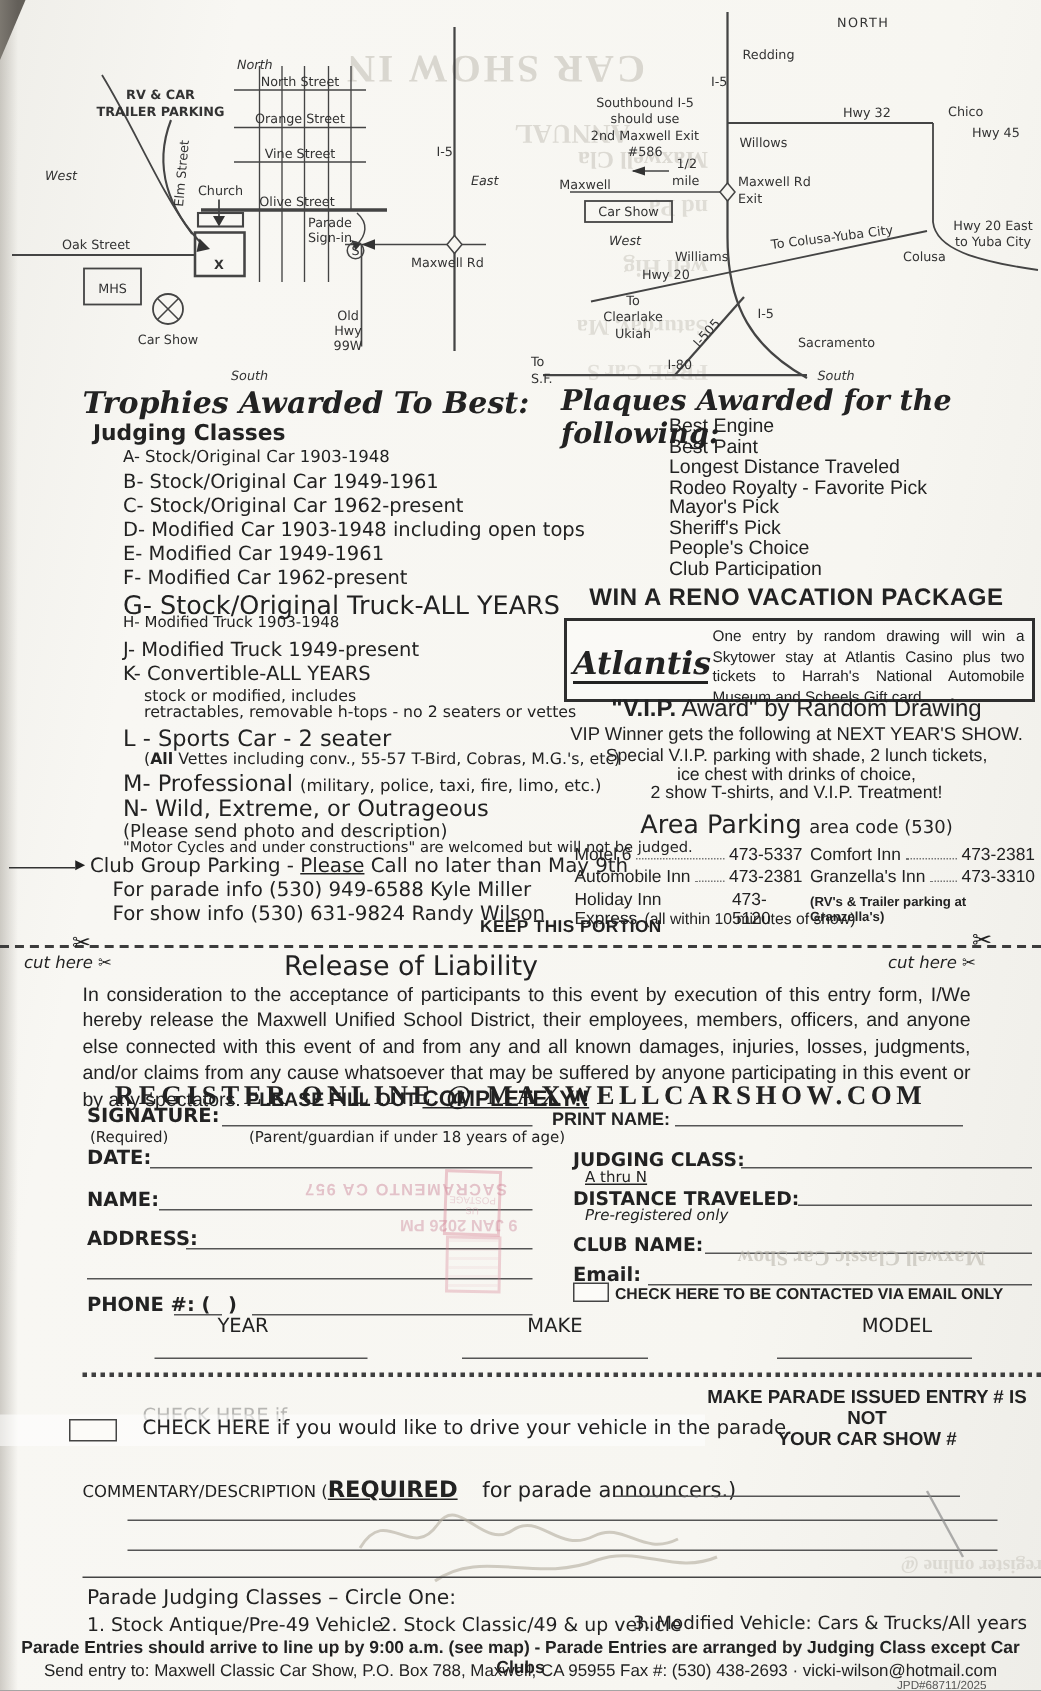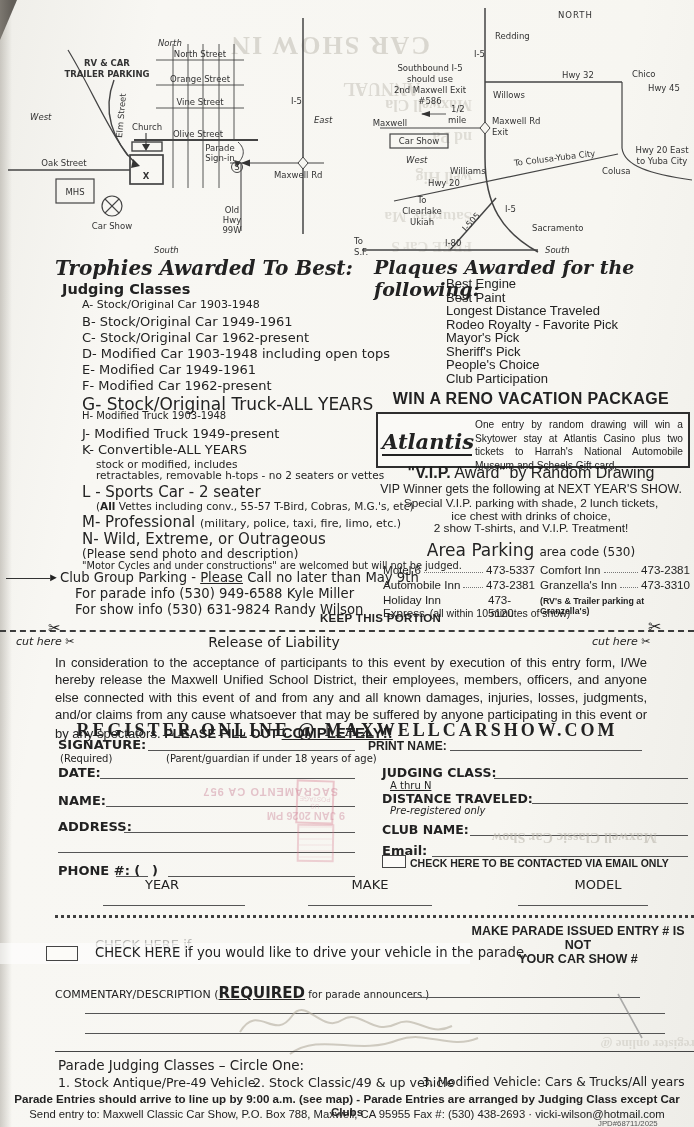--- a/index.html
+++ b/index.html
@@ -245,21 +245,21 @@
   <div class="cutline" style="top:630px;"></div>
   <div class="a" style="left:48px;top:619px;font-size:15px;">✂</div>
   <div class="a" style="left:648px;top:617px;font-size:16px;">✂</div>
   <div class="a hand" style="left:16px;top:635px;font-size:11px;font-style:italic;">
     <span>cut here</span> <span style="font-style:normal;">✂</span>
   </div>
   <div class="a hand" style="left:592px;top:635px;font-size:11px;font-style:italic;">
     <span>cut here</span> <span style="font-style:normal;">✂</span>
   </div>
 
-  <div class="a ctr hand" style="left:0;top:634px;width:548px;font-size:14px;">Release of Liability</div>
+  <div class="a ctr hand" style="left:0;top:634px;width:548px;font-size:18px;">Release of Liability</div>
   <div class="a" style="left:55px;top:654px;width:592px;font-size:13px;line-height:17.4px;text-align:justify;">
     <span>In consideration to the acceptance of participants to this event by execution of this entry form, I/We hereby release the Maxwell Unified School District, their employees, members, officers, and anyone else connected with this event of and from any and all known damages, injuries, losses, judgments, and/or claims from any cause whatsoever that may be suffered by anyone participating in this event or by any spectators.</span>
     <b>PLEASE FILL OUT</b>
     <b style="font-size:15px;text-decoration:underline;">COMPLETELY!!</b>
   </div>
   <div class="a ctr serif b" style="left:0;top:720px;width:694px;font-size:18px;letter-spacing:3px;">REGISTER ONLINE @ MAXWELLCARSHOW.COM</div>
 
   <div class="a hand b" style="left:58px;top:737px;font-size:13px;">SIGNATURE:</div>
   <div class="ln" style="left:148px;top:750px;width:207px;"></div>
   <div class="a b" style="left:368px;top:739px;font-size:12px;">PRINT NAME:</div>
@@ -307,21 +307,21 @@
   <div class="dotsep" style="left:55px;top:915px;width:639px;"></div>
   <div class="a ctr b" style="left:462px;top:924px;width:232px;font-size:12.5px;">MAKE PARADE ISSUED ENTRY # IS NOT</div>
   <div class="a ctr b" style="left:462px;top:940px;width:232px;font-size:12.5px;margin-top:12px;">YOUR CAR SHOW #</div>
 
   <div class="a hand" style="left:95px;top:937px;font-size:13px;opacity:.3;">CHECK HERE if</div>
   <div class="a" style="left:0;top:943px;width:470px;height:21px;background:rgba(255,255,255,.55);"></div>
   <div class="cb" style="left:46px;top:946px;width:30px;height:13px;"></div>
   <div class="a hand" style="left:95px;top:945px;font-size:13.2px;">CHECK HERE if you would like to drive your vehicle in the parade.</div>
 
   <div class="a hand" style="left:55px;top:984px;font-size:11px;">
-    <span>COMMENTARY/DESCRIPTION (</span><span style="font-size:15px;font-weight:bold;text-decoration:underline;">REQUIRED</span><span style="font-size:10px;"> for parade announcers.)</span>
+    <span>COMMENTARY/DESCRIPTION (</span><span style="font-size:15px;font-weight:bold;text-decoration:underline;">REQUIRED</span><span style="font-size:14px;padding-left:12px;"> for parade announcers.)</span>
   </div>
   <div class="ln" style="left:410px;top:997px;width:230px;"></div>
   <div class="ln" style="left:85px;top:1013px;width:580px;"></div>
   <div class="ln" style="left:85px;top:1033px;width:580px;"></div>
 
   <svg class="a" style="left:230px;top:990px;" width="430" height="70" viewBox="0 0 430 70">
     <g fill="none" stroke="#b4ad9f" stroke-width="2" opacity=".6">
       <path d="M10,42 C28,12 44,52 62,26 C76,6 92,44 112,30 C130,18 142,46 166,34 C186,24 198,48 222,36"></path>
       <path d="M60,64 C90,42 128,66 168,50 C196,40 220,60 248,48"></path>
     </g>

